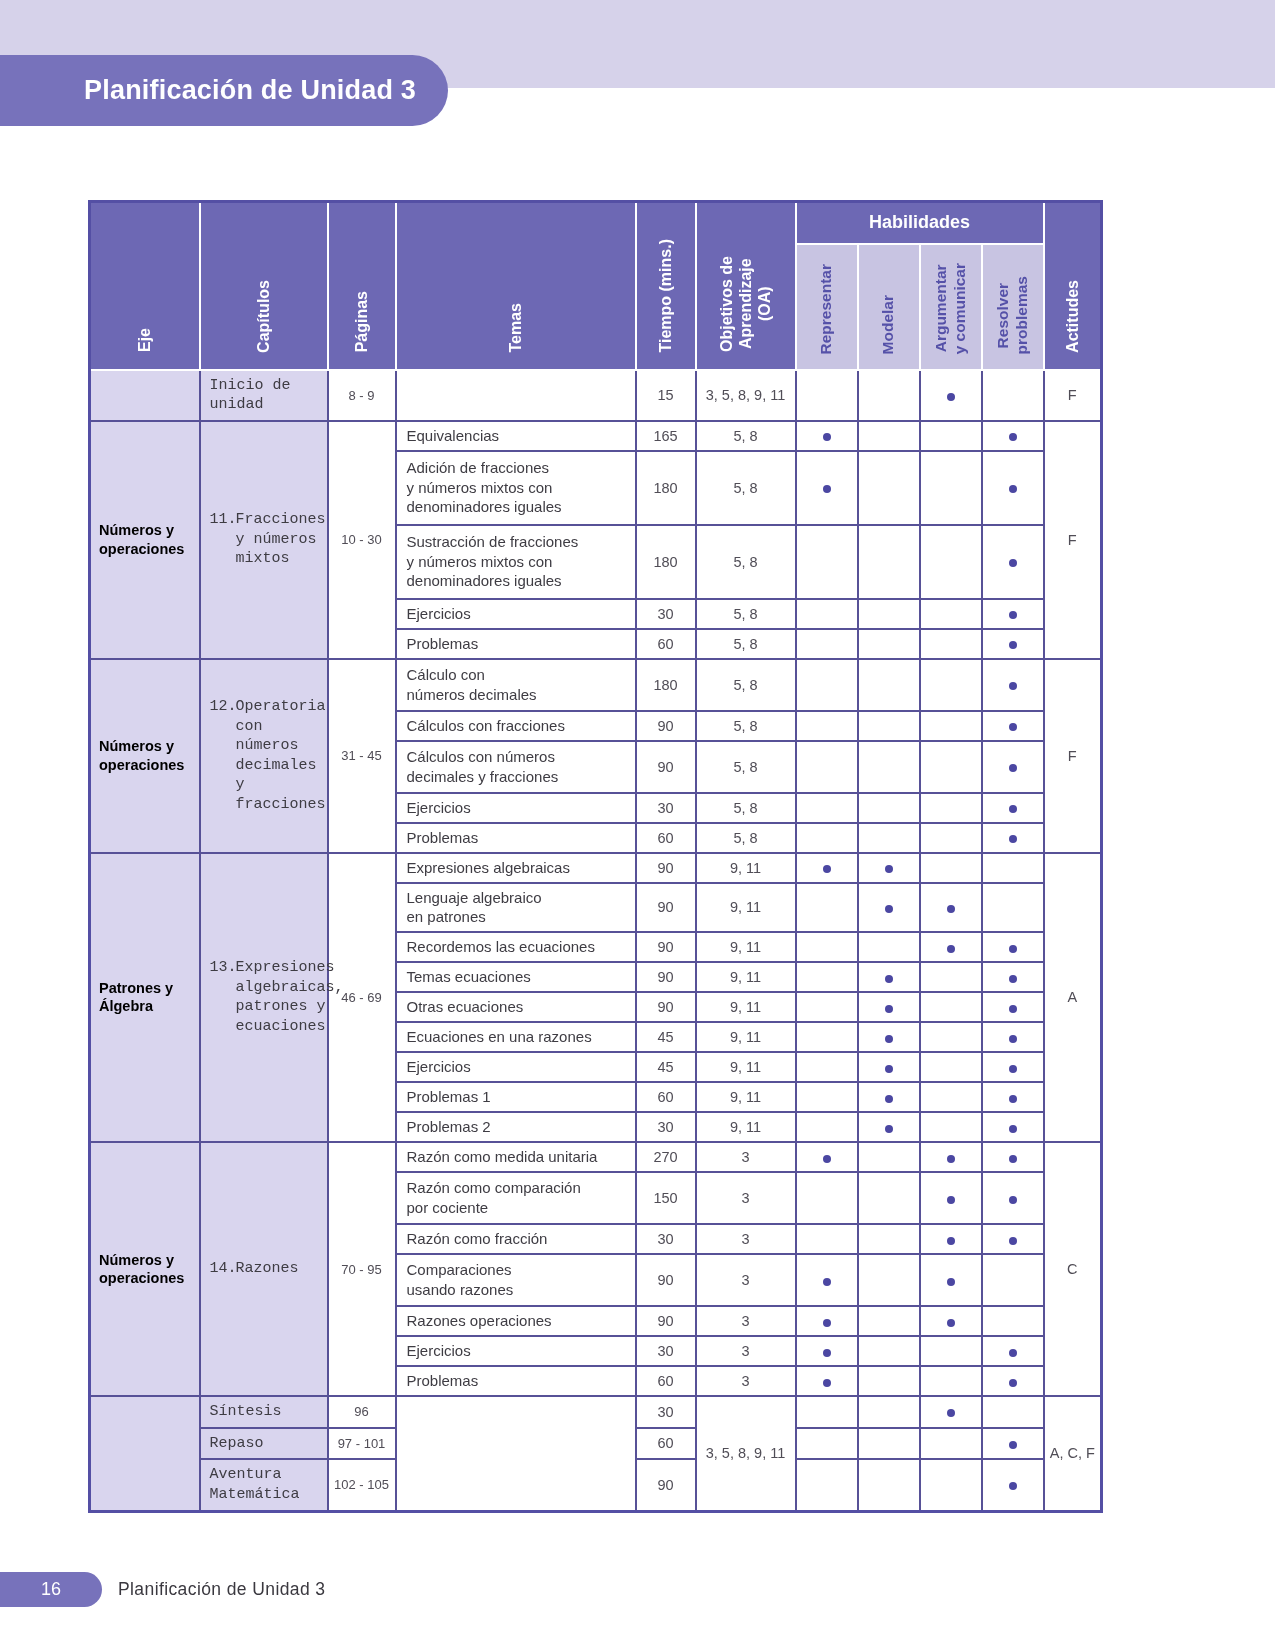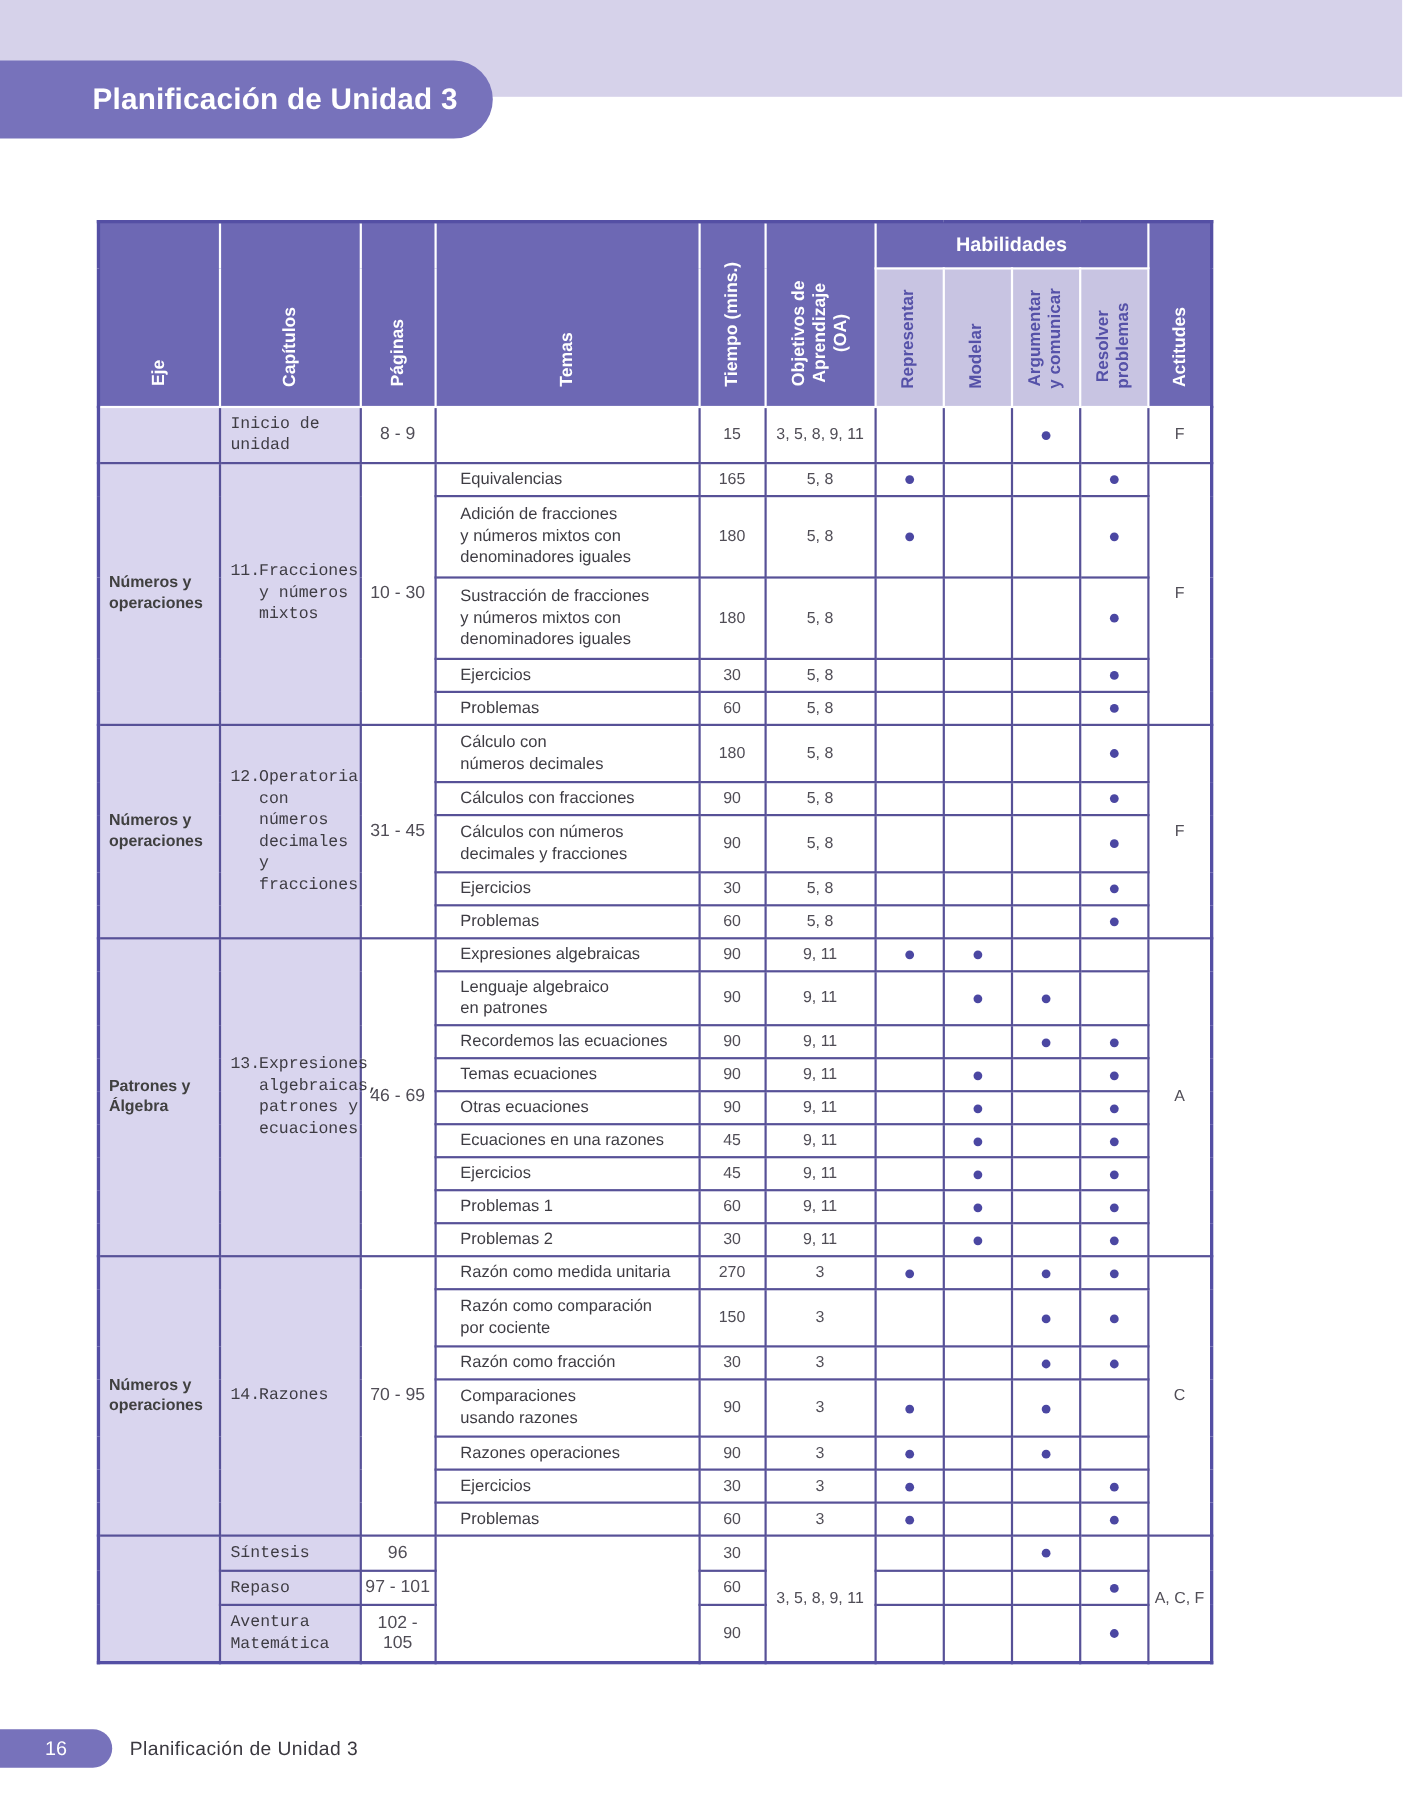--- a/index.html
+++ b/index.html
@@ -20,27 +20,27 @@
   thead tr.hr1 { height:42px; }
   thead tr.hr2 { height:126px; }
   thead th.hab { vertical-align:middle; padding:0; font-size:18px; }
   thead th.skillh { background:#c8c4e2; color:#5551a8; padding-bottom:10px; }
   .vtext { display:inline-block; writing-mode:vertical-rl; transform:rotate(180deg);
            white-space:pre-line; font-size:16px; line-height:1.2; }
   thead th.skillh .vtext { font-size:15.5px; }
 
   tbody td { border:2px solid #575197; font-size:15px; color:#3e3c43; vertical-align:middle; background:#ffffff; }
   td.lav { background:#d9d5ee; }
-  td.eje { font-weight:700; color:#404040; font-size:14.5px; padding:4px 4px 4px 8px; line-height:1.25; white-space:pre-line; }
+  td.eje { font-weight:700; color:#000000; font-size:14.5px; padding:4px 4px 4px 8px; line-height:1.25; white-space:pre-line; }
   td.cap { padding:5px 4px 5px 9px; line-height:1.3;font-family:Liberation Mono, monospace; }
   .capflex { display:flex; }
   .capnum { width:26px; flex:0 0 26px; }
   .capname { flex:1; white-space:pre-line; }
-  td.pag { text-align:center; color:#504d56; font-size:16px; padding:2px; }
-  td.tema { padding:4px 6px 4px 22px; line-height:1.32; white-space:pre-line;margin-top:20px; }
+  td.pag { text-align:center; color:#504d56; font-size:13px; padding:2px; }
+  td.tema { padding:4px 6px 4px 10px; line-height:1.32; white-space:pre-line;margin-top:20px; }
   td.num { text-align:center; color:#504d56; font-size:14.5px; padding:2px; }
   td.skillc { text-align:center; }
   .dot { display:inline-block; width:8px; height:8px; border-radius:50%; background:#4b47a2; vertical-align:middle; }
 
   
   .footpill { position:absolute; left:0; top:1572px; width:102px; height:35px; background:#7772bb;
               border-radius:0 18px 18px 0; display:flex; align-items:center; justify-content:center;
               color:#ffffff; font-size:18px; }
   .footlabel { position:absolute; left:118px; top:1579px; font-size:17.5px; color:#3a383f; letter-spacing:0.4px; }
 </style>

